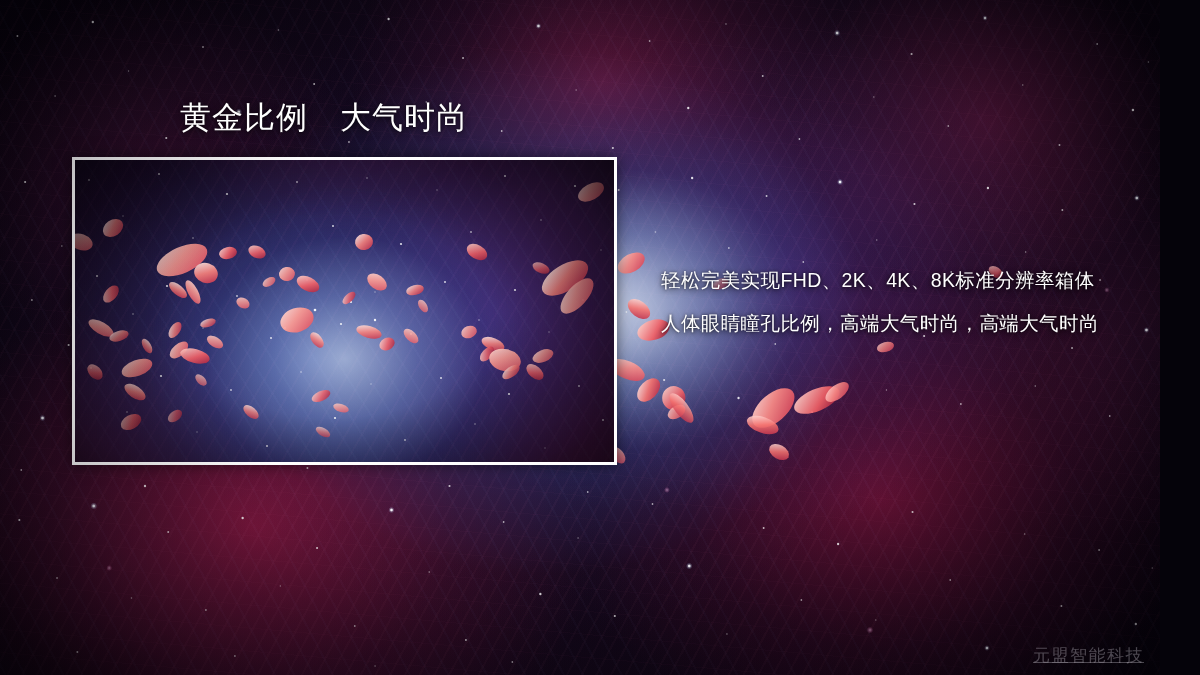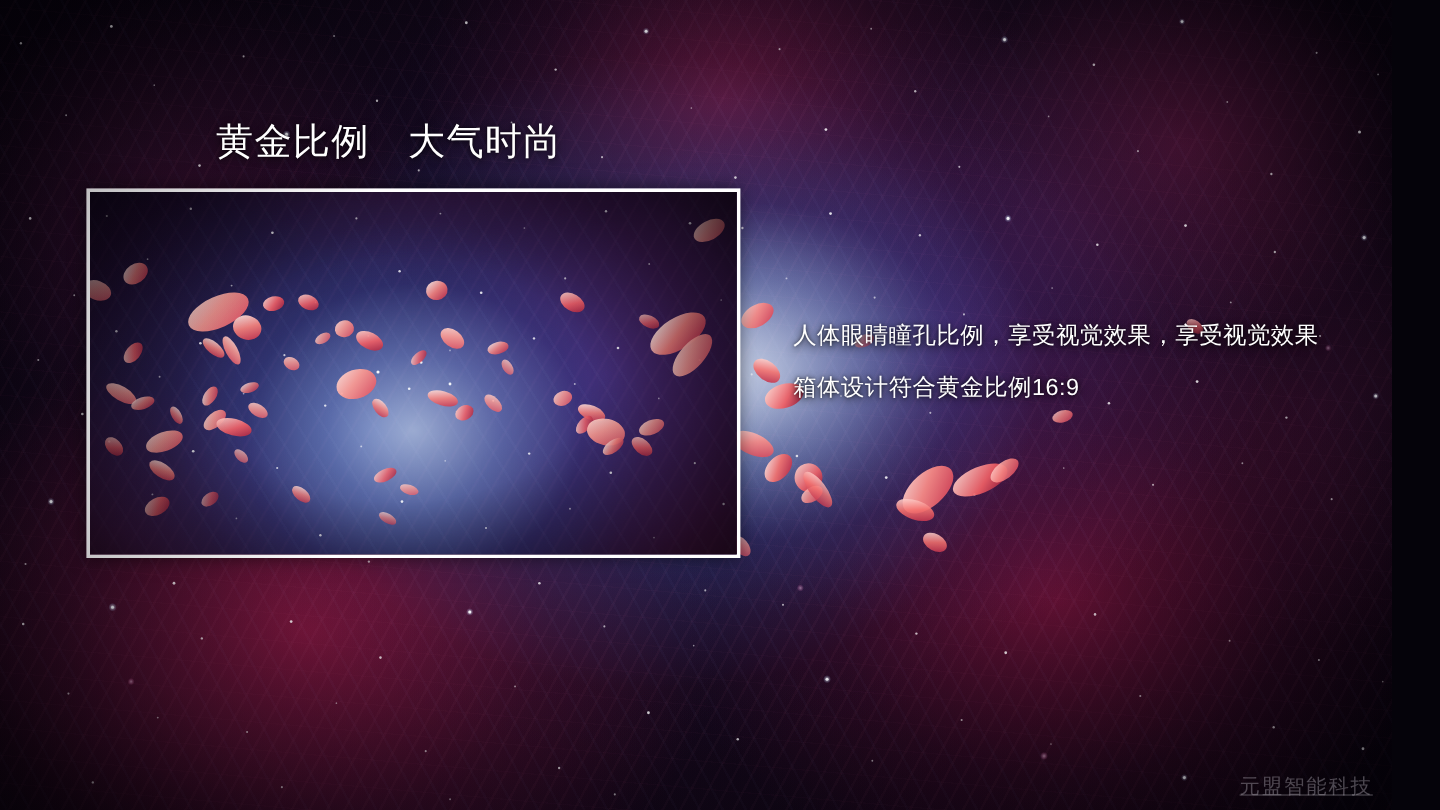--- a/index.html
+++ b/index.html
@@ -497,19 +497,19 @@
 
       <div class="frame-vignette"></div>
     </div>
   </div>
 
   <div class="vignette"></div>
 
   <div id="slide-title">黄金比例　大气时尚</div>
 
   <div id="body-copy">
-    <div class="body-line">人体眼睛瞳孔比例，享受视觉效果，享受视觉效果</div>
-    <div class="body-line">箱体设计符合黄金比例16:9</div>
+    <div class="body-line">轻松完美实现FHD、2K、4K、8K标准分辨率箱体</div>
+    <div class="body-line">人体眼睛瞳孔比例，高端大气时尚，高端大气时尚</div>
   </div>
 
   <div id="watermark">元盟智能科技</div>
 
 </div>
 
 </body></html>

